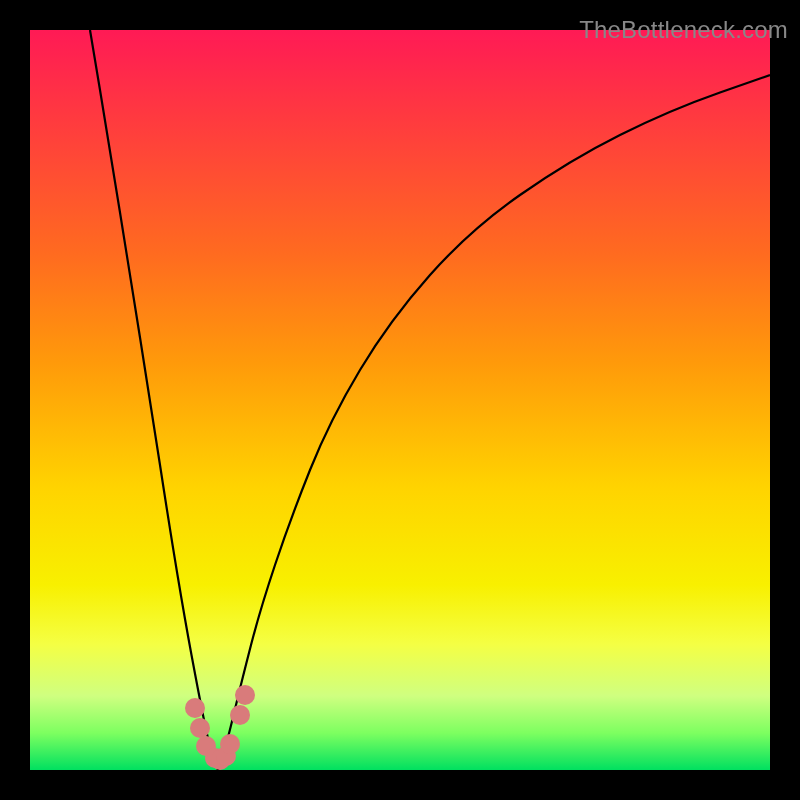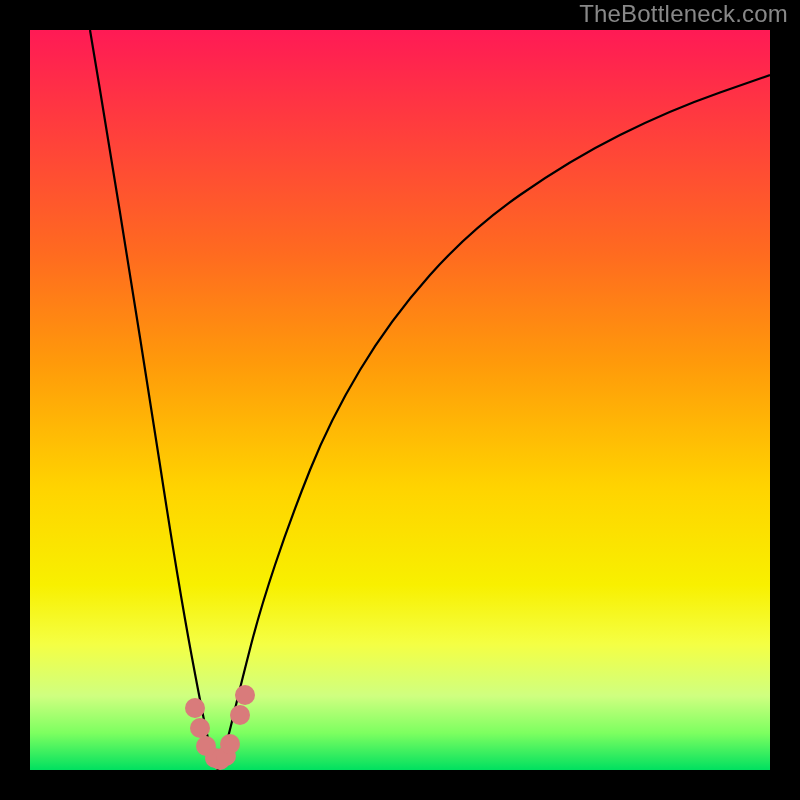--- a/index.html
+++ b/index.html
@@ -11,21 +11,21 @@
     font-family: Arial, Helvetica, sans-serif;
   }
   .outer {
     width: 800px;
     height: 800px;
     background: #000;
     position: relative;
   }
   .watermark {
     position: absolute;
-    top: 0;
+    top: 16px;
     right: 12px;
     color: #888888;
     font-size: 24px;
     font-weight: 400;
     letter-spacing: 0.2px;
     z-index: 10;
   }
   .plot-area {
     position: absolute;
     left: 30px;

